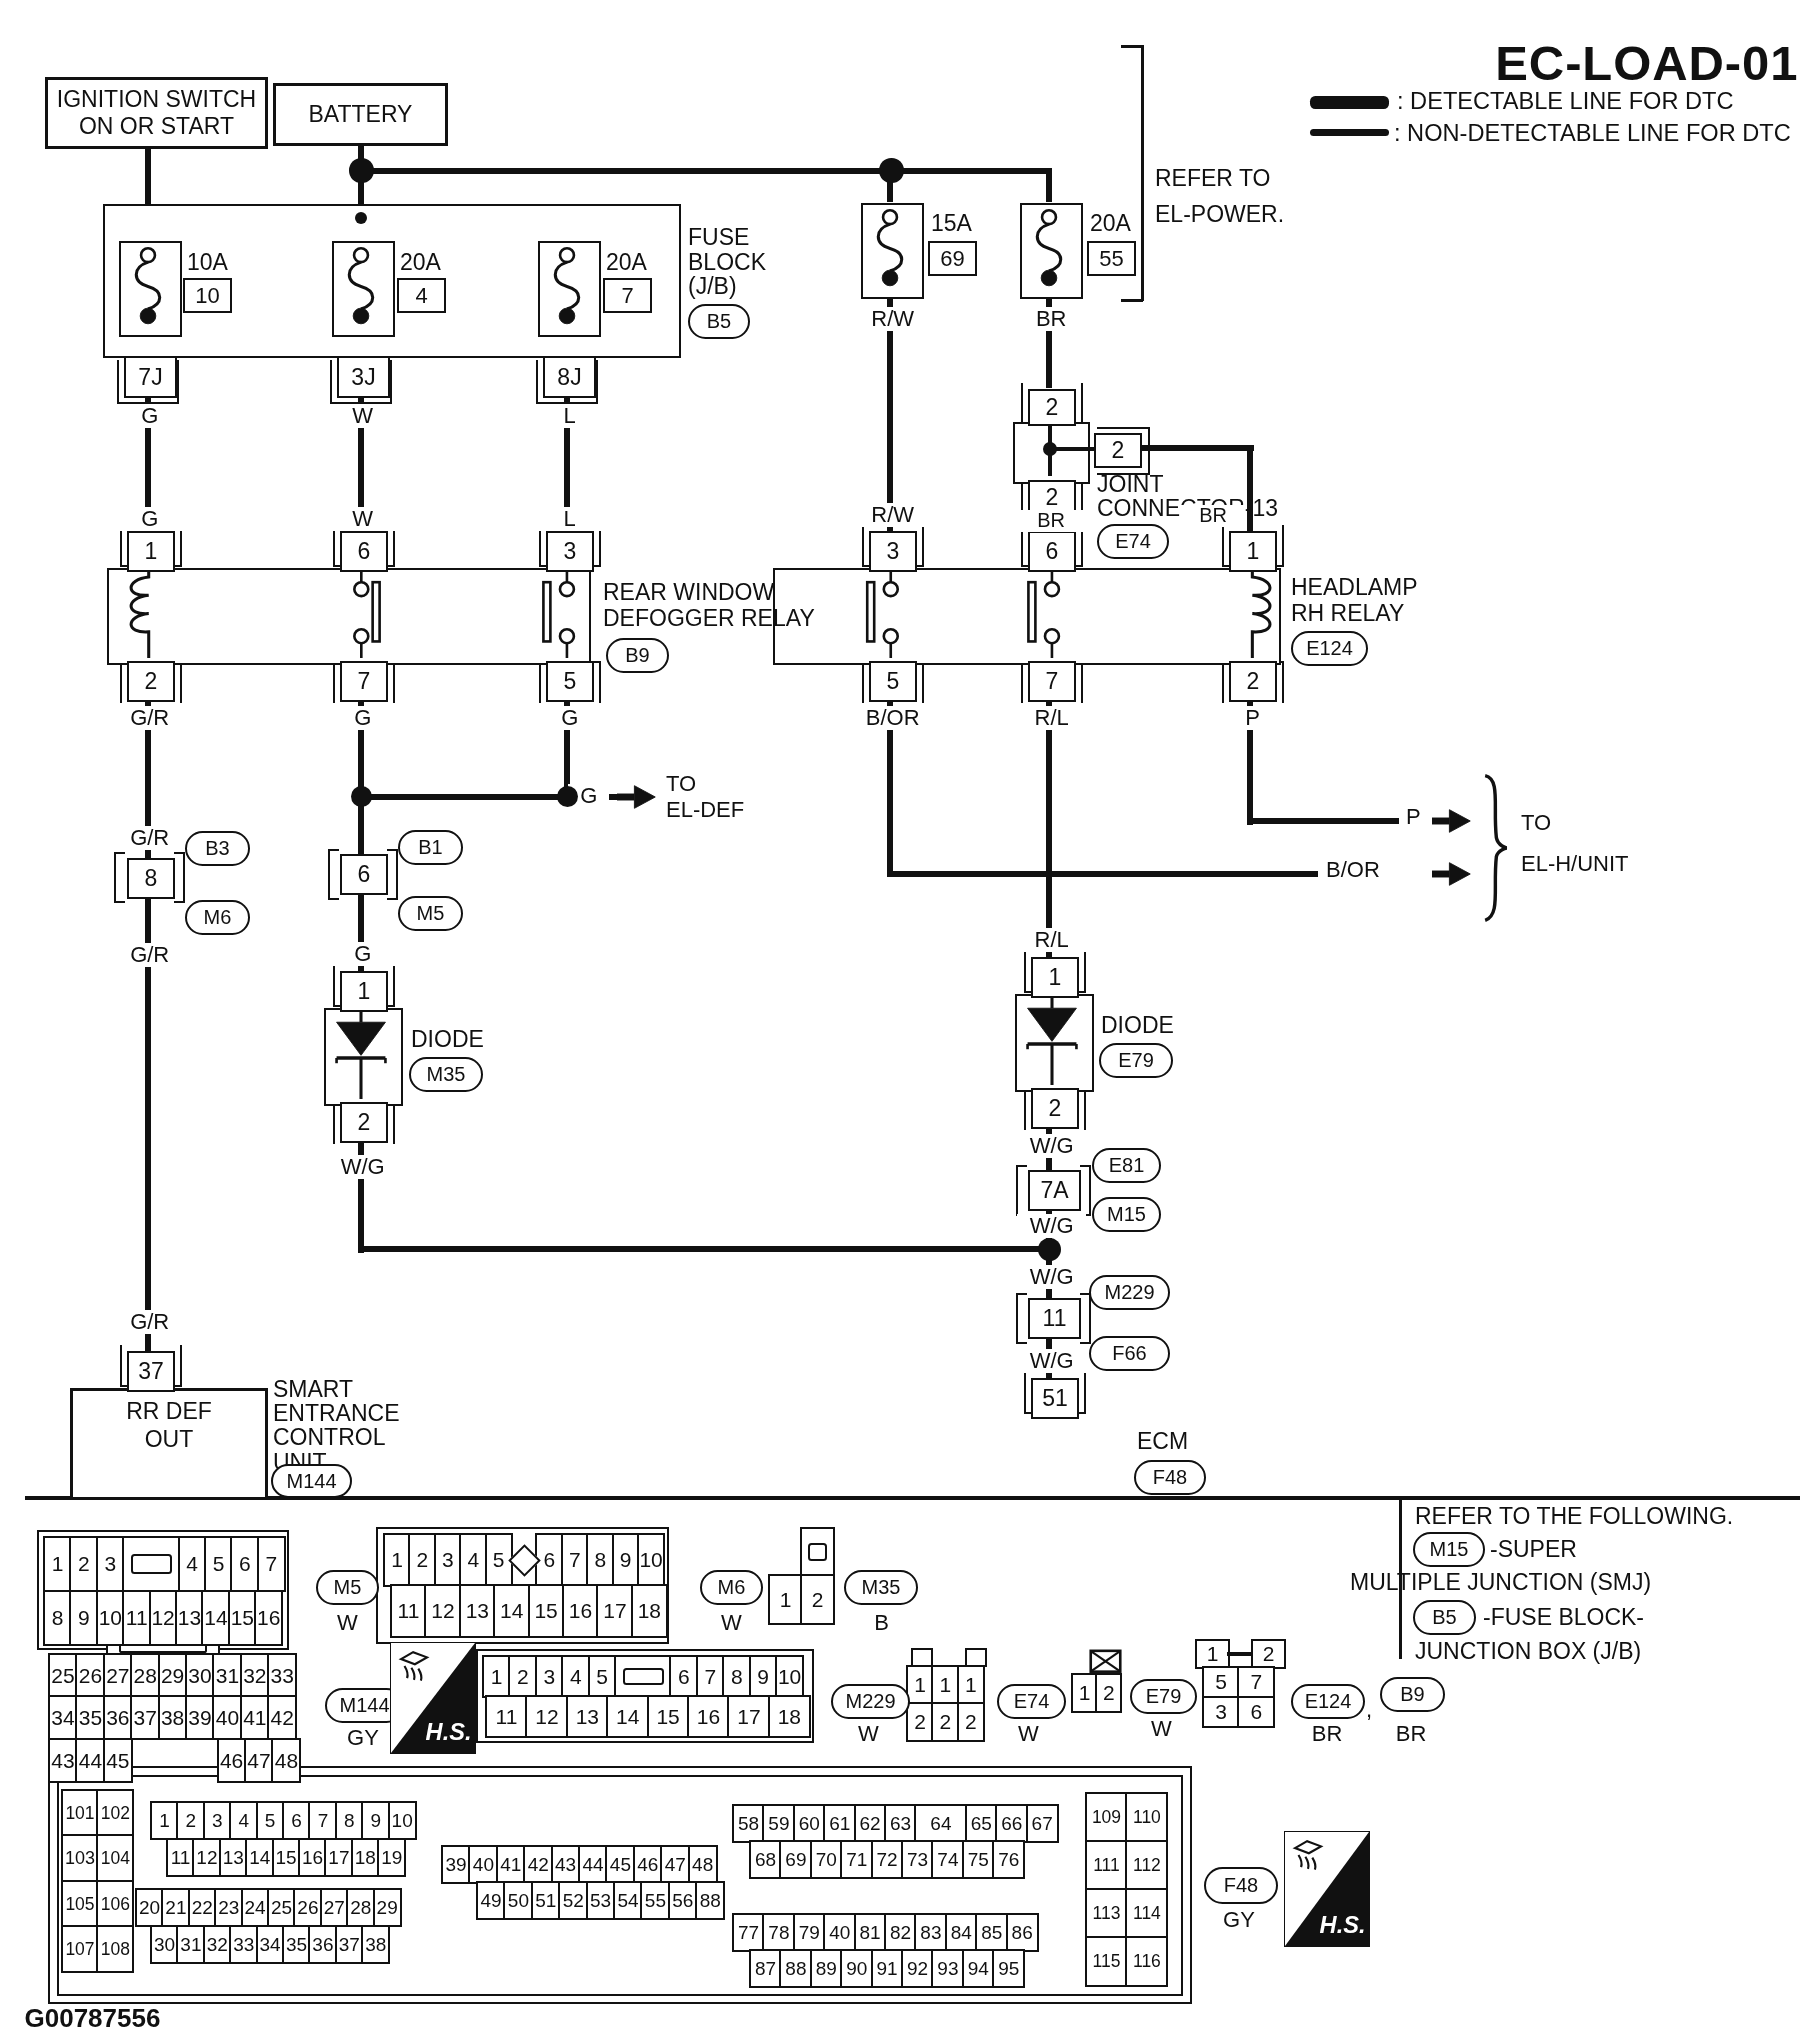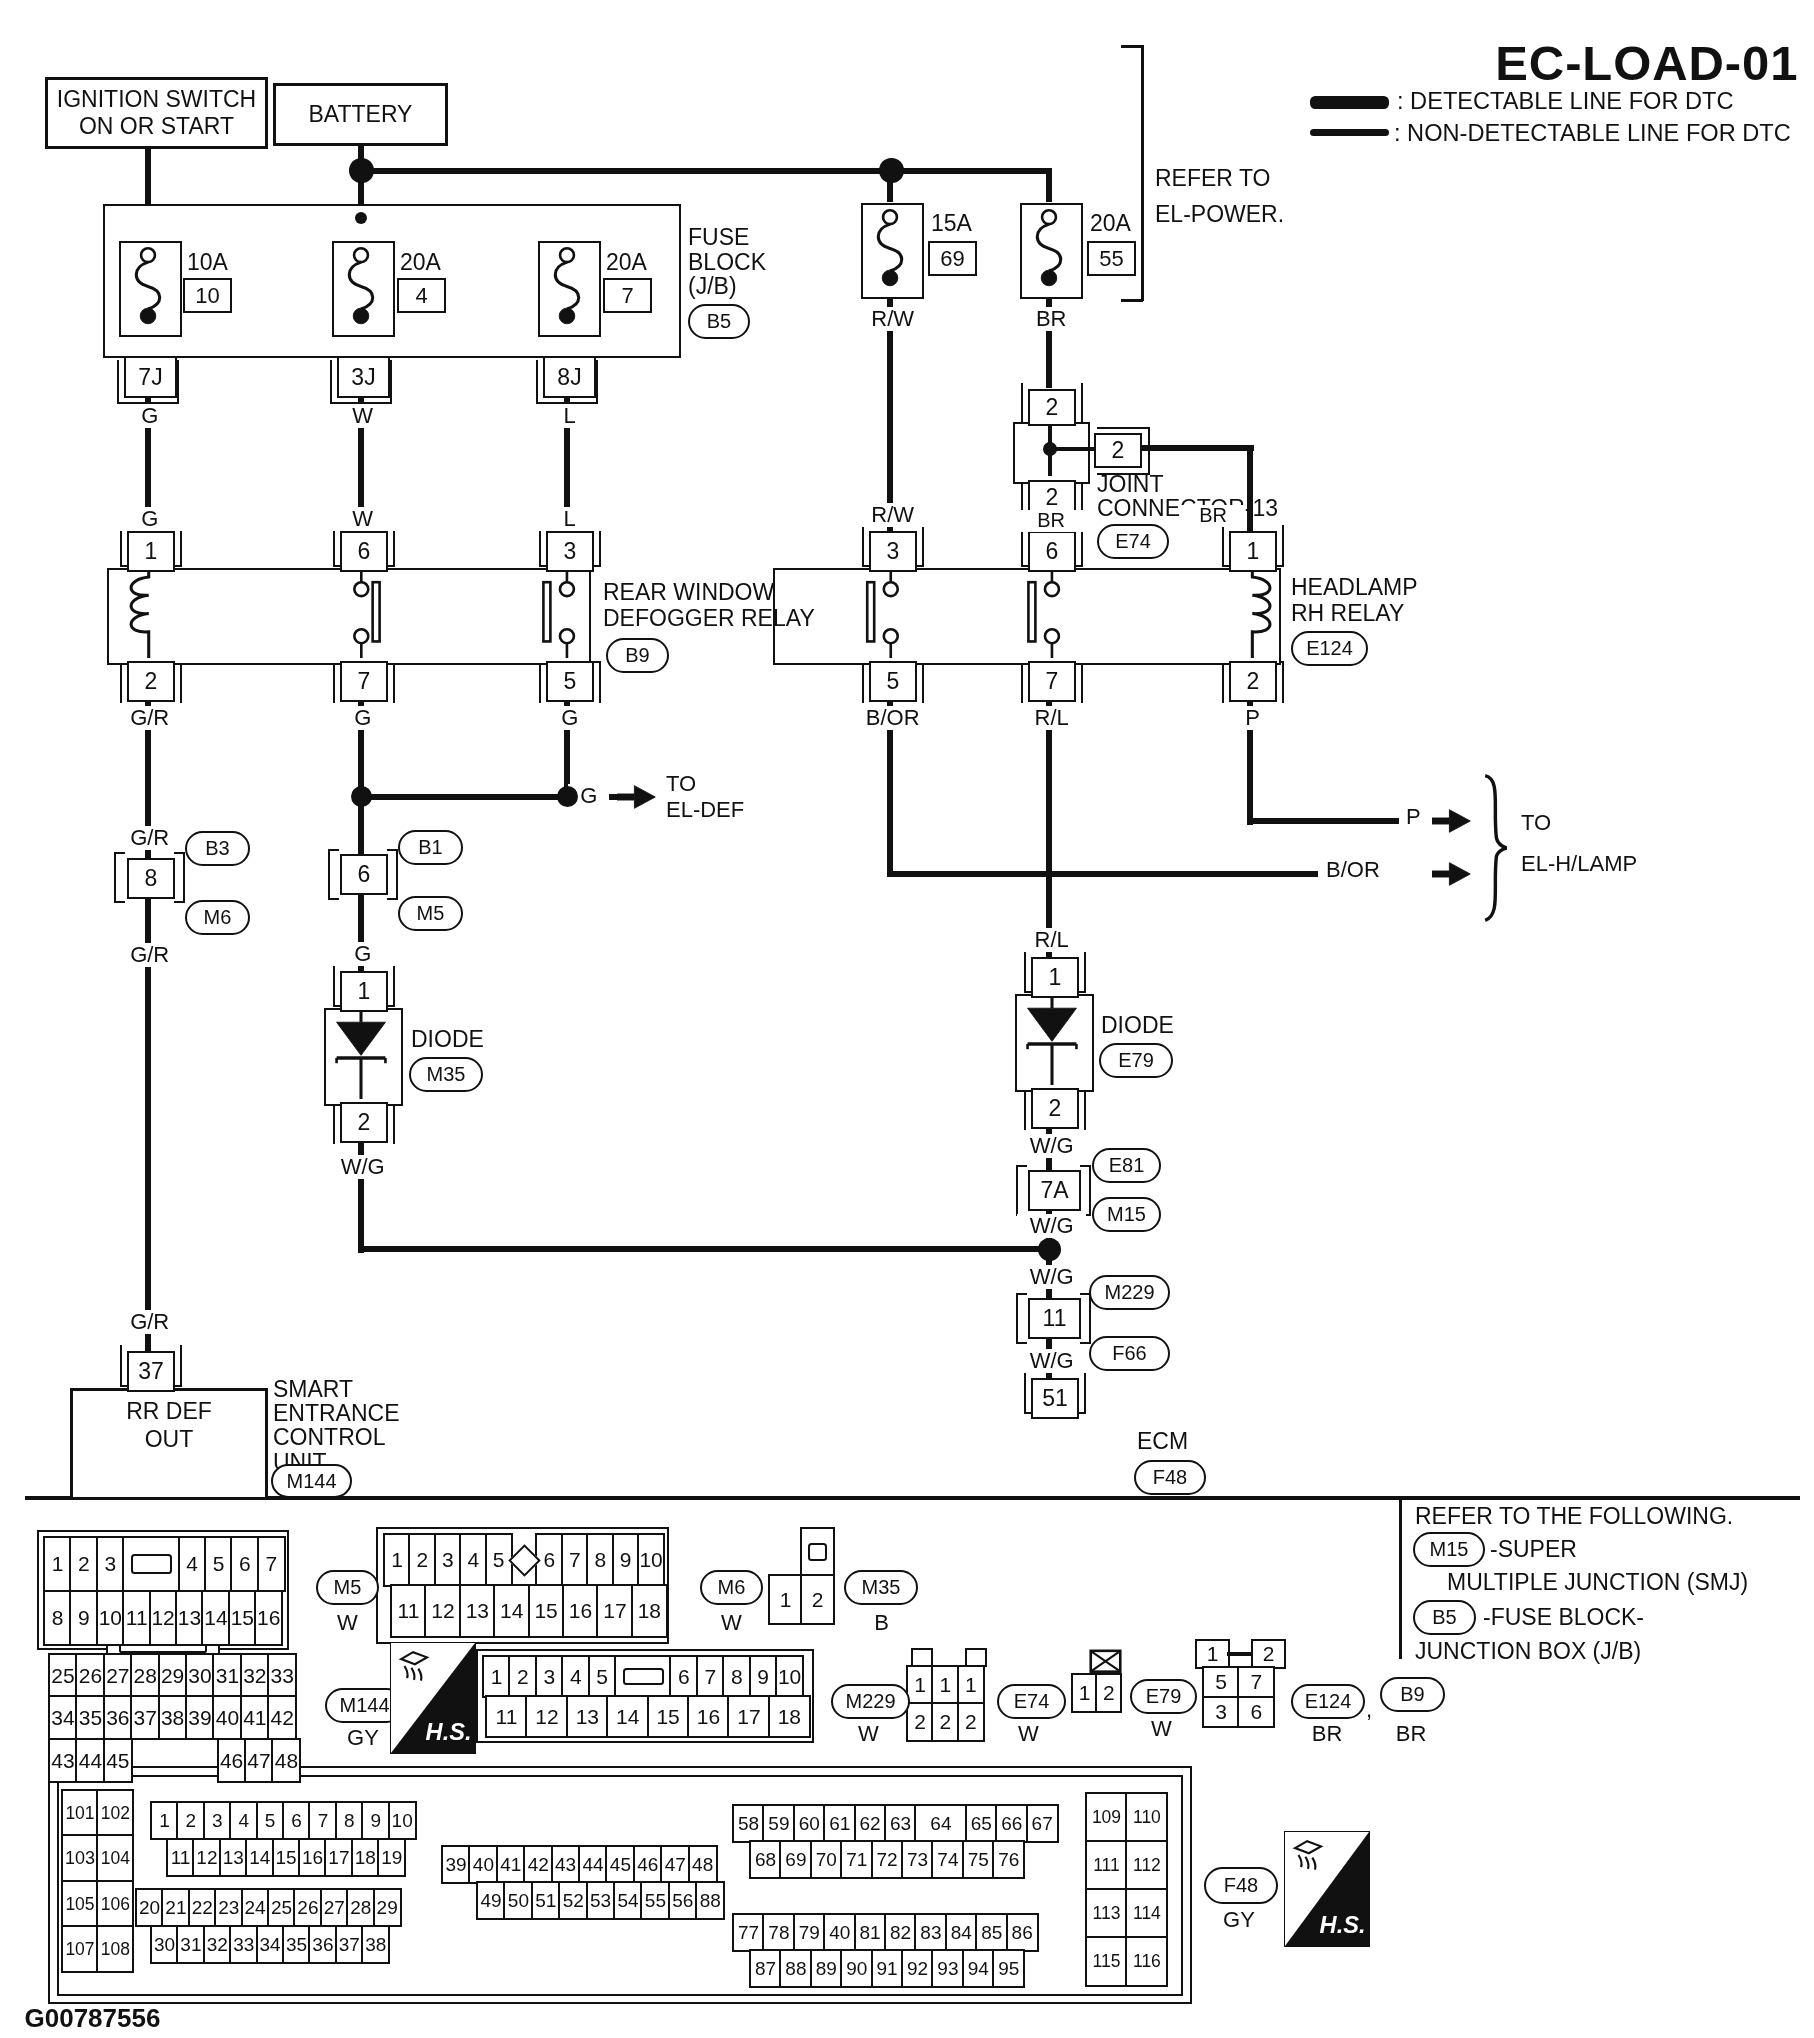--- a/index.html
+++ b/index.html
@@ -370,21 +370,21 @@
   <i class="w" style="left:887px;top:871px;width:431px;height:6.1px"></i>
   <div class="t" style="left:1326px;top:858px">B/OR</div>
   <svg class="a" style="left:1432px;top:859px;z-index:5" width="40" height="30" viewBox="0 0 46 34">
     <line x1="0" y1="17" x2="20" y2="17" stroke-width="8"></line>
       <polygon points="20,4 44,17 20,30" fill="#111"></polygon>
     </svg>
   <svg class="a" style="left:1480px;top:773px;z-index:5" width="31" height="150" viewBox="0 0 36 172">
     <path d="M6 2 C24 6 15 38 19 74 C21 84 31 86 31 86 C31 86 21 88 19 96 C15 132 24 164 6 170" fill="none" stroke-width="4"></path>
     </svg>
   <div class="t" style="left:1521px;top:811px">TO</div>
-  <div class="t" style="left:1521px;top:852px">EL-H/LAMP</div>
+  <div class="t" style="left:1521px;top:852px">EL-H/UNIT</div>
   <div class="t c bg" style="left:1017px;top:928px;width:66px">R/L</div>
 
   <div class="shB" style="left:1024px;top:951px;width:58px;height:40px"></div>
   <div class="pin" style="left:1031px;top:957px;width:44px;height:37px">
       <span>1</span>
     </div>
   <div class="rect" style="left:1015px;top:994px;width:75px;height:94px;z-index:3">
     <svg width="70" height="89" viewBox="0 0 80 102">
       <line x1="40" y1="0" x2="40" y2="14" stroke-width="3.5"></line>
       <polygon points="12,14 68,14 40,52" fill="#111"></polygon>
@@ -457,21 +457,21 @@
       <span>M144</span>
     </div>
 
   <div class="a" style="left:24.5px;top:1496px;width:1775px;height:3.5px;background:#111"></div>
   <div class="a" style="left:1399px;top:1500px;width:2.6px;height:159px;background:#111"></div>
   <div class="t" style="left:1415px;top:1504px;font-size:23px">REFER TO THE FOLLOWING.</div>
   <div class="oval" style="left:1413px;top:1532px;width:68px;height:31px">
       <span>M15</span>
     </div>
   <div class="t" style="left:1490px;top:1537px;font-size:23px">-SUPER</div>
-  <div class="t" style="left:1447px;top:1570px;font-size:23px">MULTIPLE JUNCTION (SMJ)</div>
+  <div class="t" style="left:1350px;top:1570px;font-size:23px">MULTIPLE JUNCTION (SMJ)</div>
   <div class="oval" style="left:1413px;top:1600px;width:59px;height:31px">
       <span>B5</span>
     </div>
   <div class="t" style="left:1483px;top:1605px;font-size:23px">-FUSE BLOCK-</div>
   <div class="t" style="left:1415px;top:1639px;font-size:23px">JUNCTION BOX (J/B)</div>
 
   <div></div>
   <div class="oval" style="left:316px;top:1570px;width:59px;height:31px">
       <span>M5</span>
     </div>

